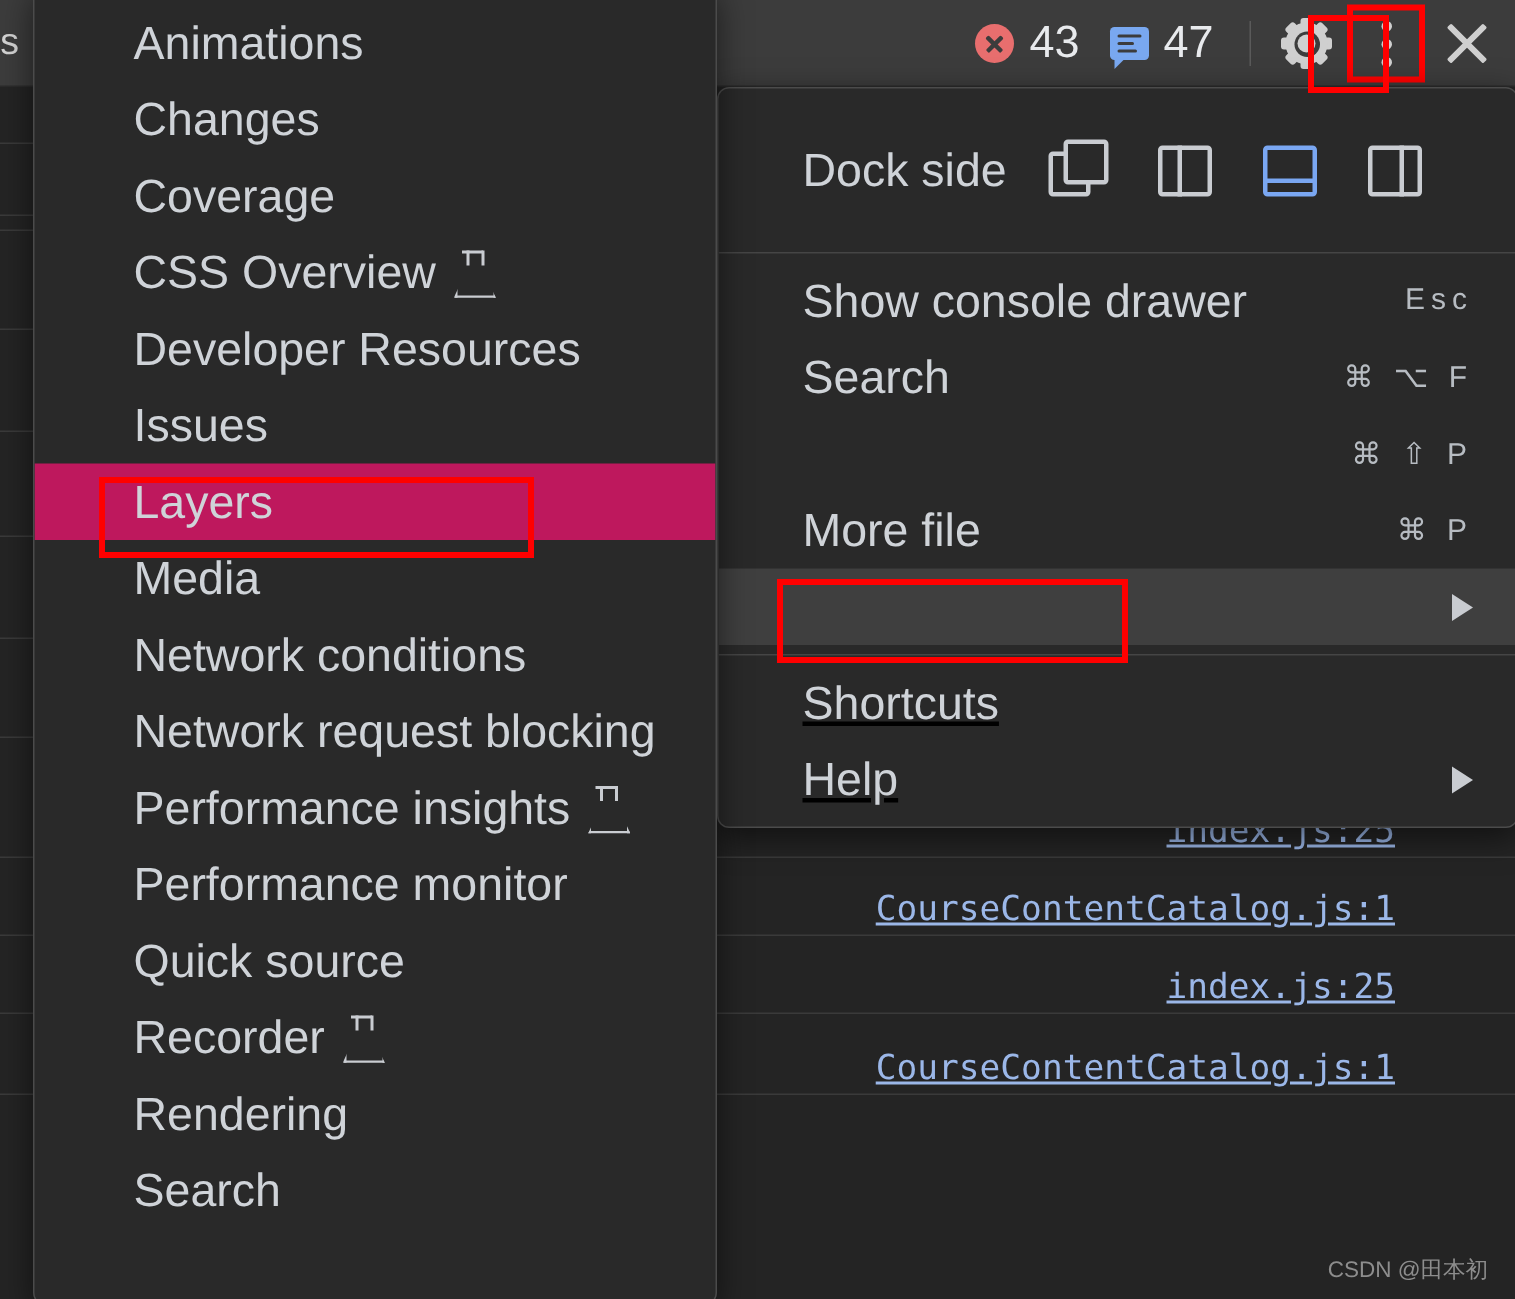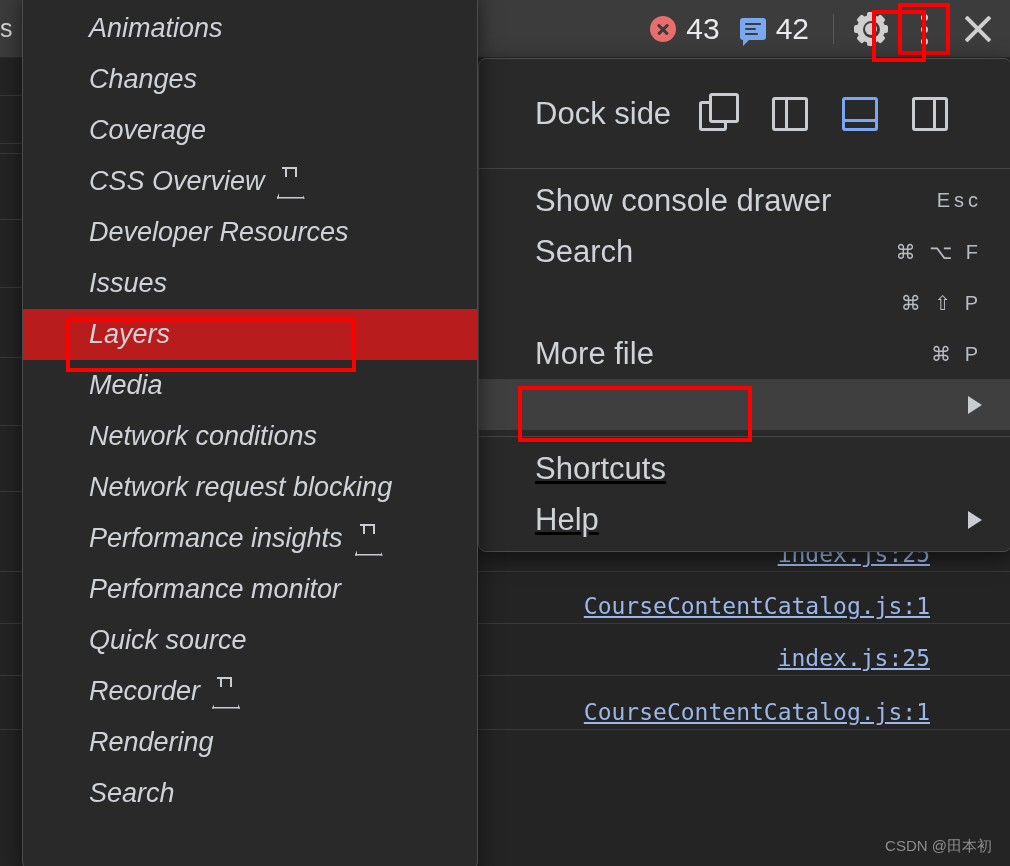--- a/index.html
+++ b/index.html
@@ -232,42 +232,41 @@
     overflow: hidden;
   }
 
   .menu-item {
     display: flex;
     align-items: center;
     color: #cfd3d8;
     white-space: nowrap;
   }
 
-  .menu-item.selected { background: #b91c1c; }
+  .menu-item.selected { background: #be185d; }
 
   .redbox {
     position: absolute;
     border: 4px solid #ff0000;
     pointer-events: none;
     z-index: 60;
   }
 
   
   #left-menu {
     left: 22px;
     top: -10px;
     width: 456px;
     height: 880px;
     padding-top: 12px;
   }
   #left-menu .menu-item {
     height: 51px;
     padding-left: 66px;
-    font-size: 27px;
-    font-style: italic;
+    font-size: 31px;
   }
   .flask {
     display: inline-block;
     width: 24px; height: 30px;
     margin-left: 12px;
     position: relative;
     vertical-align: -6px;
   }
   .flask::before {
     content: "";
@@ -432,21 +431,21 @@
       </div>
 
       <div class="counter">
         <span class="msg-bubble">
           <span class="msg-lines">
               <i></i>
               <i></i>
               <i></i>
             </span>
         </span>
-        <span class="num">42</span>
+        <span class="num">47</span>
       </div>
 
       <div class="tb-sep"></div>
 
       <div class="icon-btn">
         <span class="gear">
           <i class="tooth" style="transform:rotate(0deg)"></i>
           <i class="tooth" style="transform:rotate(45deg)"></i>
           <i class="tooth" style="transform:rotate(90deg)"></i>
           <i class="tooth" style="transform:rotate(135deg)"></i>

